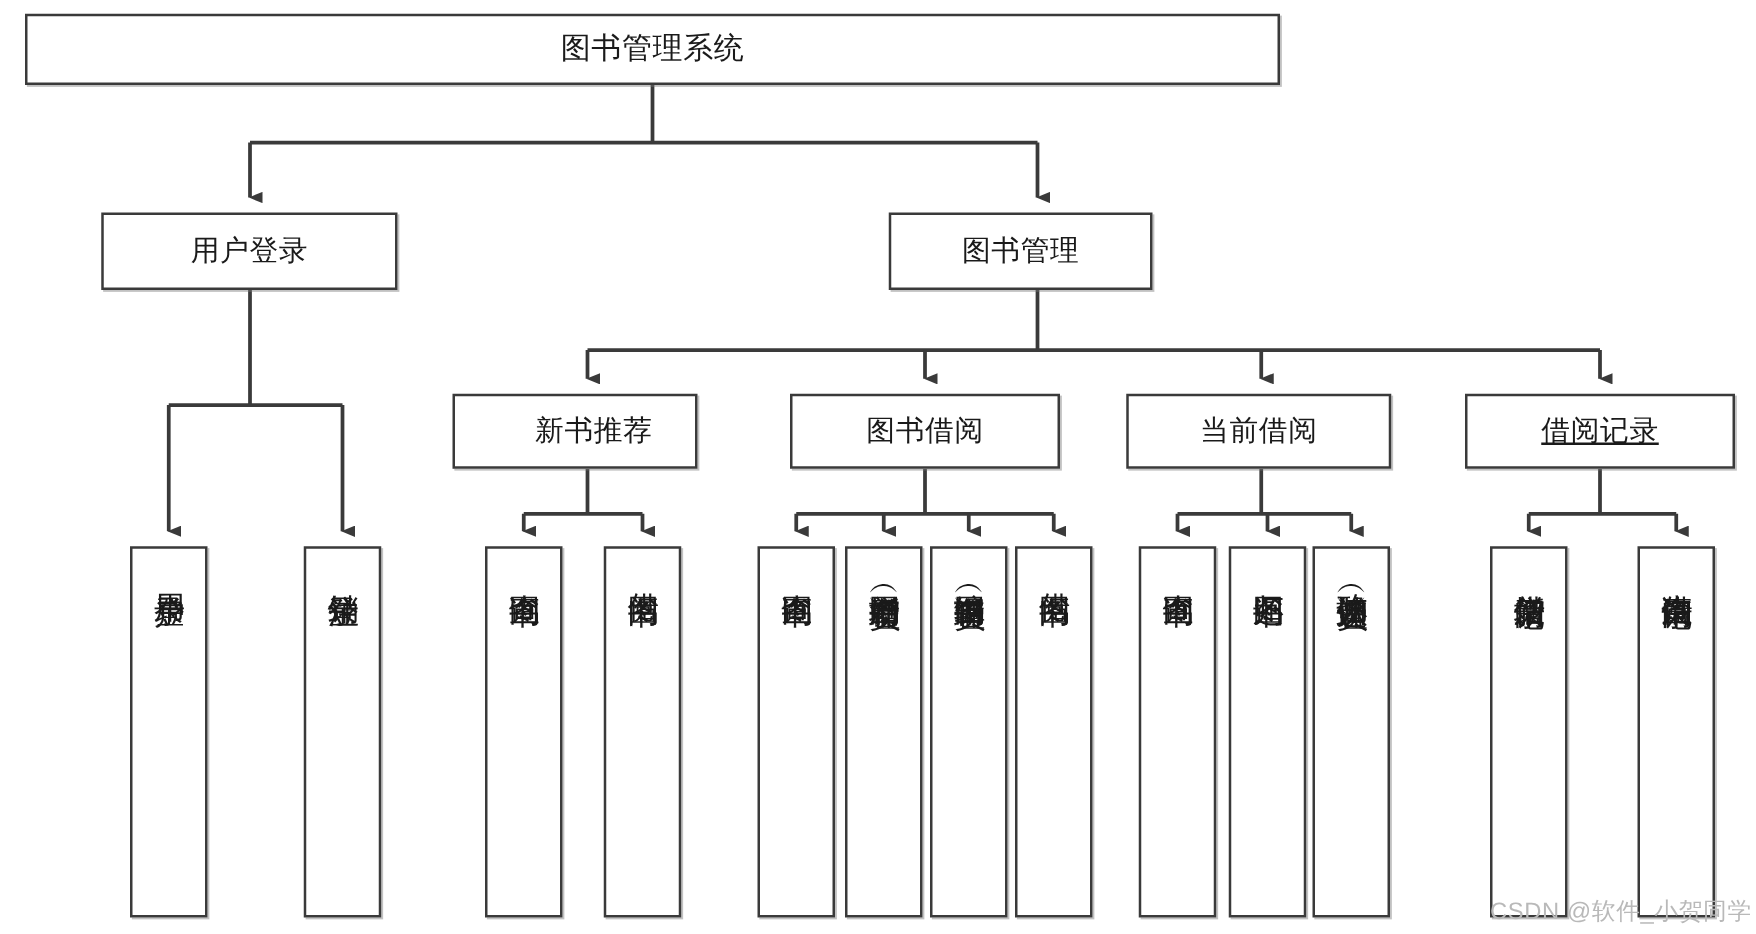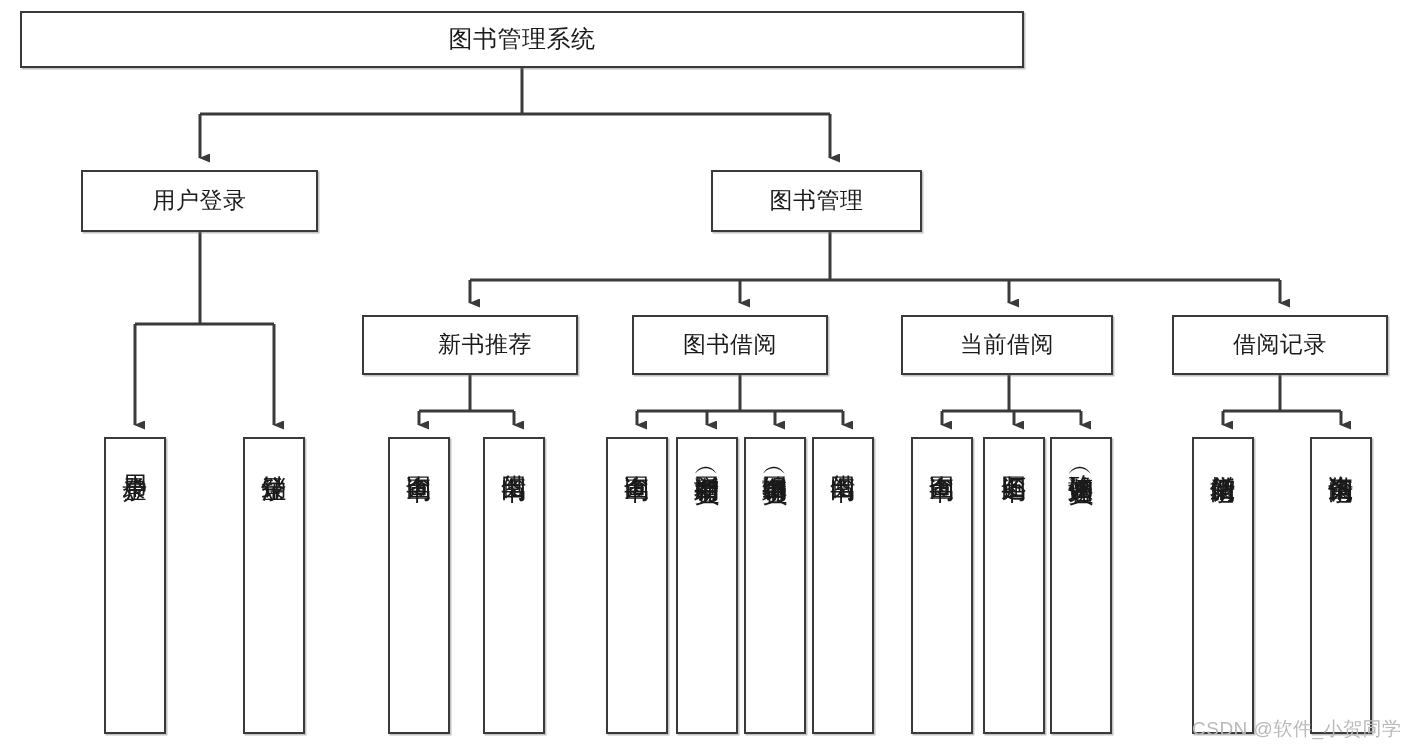--- a/index.html
+++ b/index.html
@@ -121,30 +121,30 @@
   <div id="node-layer">
       <div class="node horiz root" style="left: 20px; top: 11px; width: 1004px; height: 57px;">
         <span class="label">图书管理系统</span>
       </div>
       <div class="node horiz" style="left: 81px; top: 170px; width: 237px; height: 62px;">
         <span class="label">用户登录</span>
       </div>
       <div class="node horiz" style="left: 711px; top: 170px; width: 211px; height: 62px;">
         <span class="label">图书管理</span>
       </div>
-      <div class="node horiz" style="left: 362px; top: 315px; width: 216px; height: 60px; padding-left: 30px;">
+      <div class="node horiz" style="left: 362px; top: 315px; width: 196px; height: 60px; padding-left: 30px;">
         <span class="label">新书推荐</span>
       </div>
-      <div class="node horiz" style="left: 632px; top: 315px; width: 196px; height: 60px;">
+      <div class="node horiz" style="left: 632px; top: 315px; width: 216px; height: 60px;">
         <span class="label">图书借阅</span>
       </div>
       <div class="node horiz" style="left: 901px; top: 315px; width: 212px; height: 60px;">
         <span class="label">当前借阅</span>
       </div>
-      <div class="node horiz" style="left: 1172px; top: 315px; width: 216px; height: 60px;">
+      <div class="node horiz" style="left: 1172px; top: 315px; width: 216px; height: 60px; text-decoration: underline;">
         <span class="label">借阅记录</span>
       </div>
       <div class="node vert" style="left: 104px; top: 437px; width: 62px; height: 297px;">
         <span class="label">用户登录</span>
       </div>
       <div class="node vert" style="left: 243px; top: 437px; width: 62px; height: 297px;">
         <span class="label">注销登录</span>
       </div>
       <div class="node vert" style="left: 388px; top: 437px; width: 62px; height: 297px;">
         <span class="label">查询图书</span>

